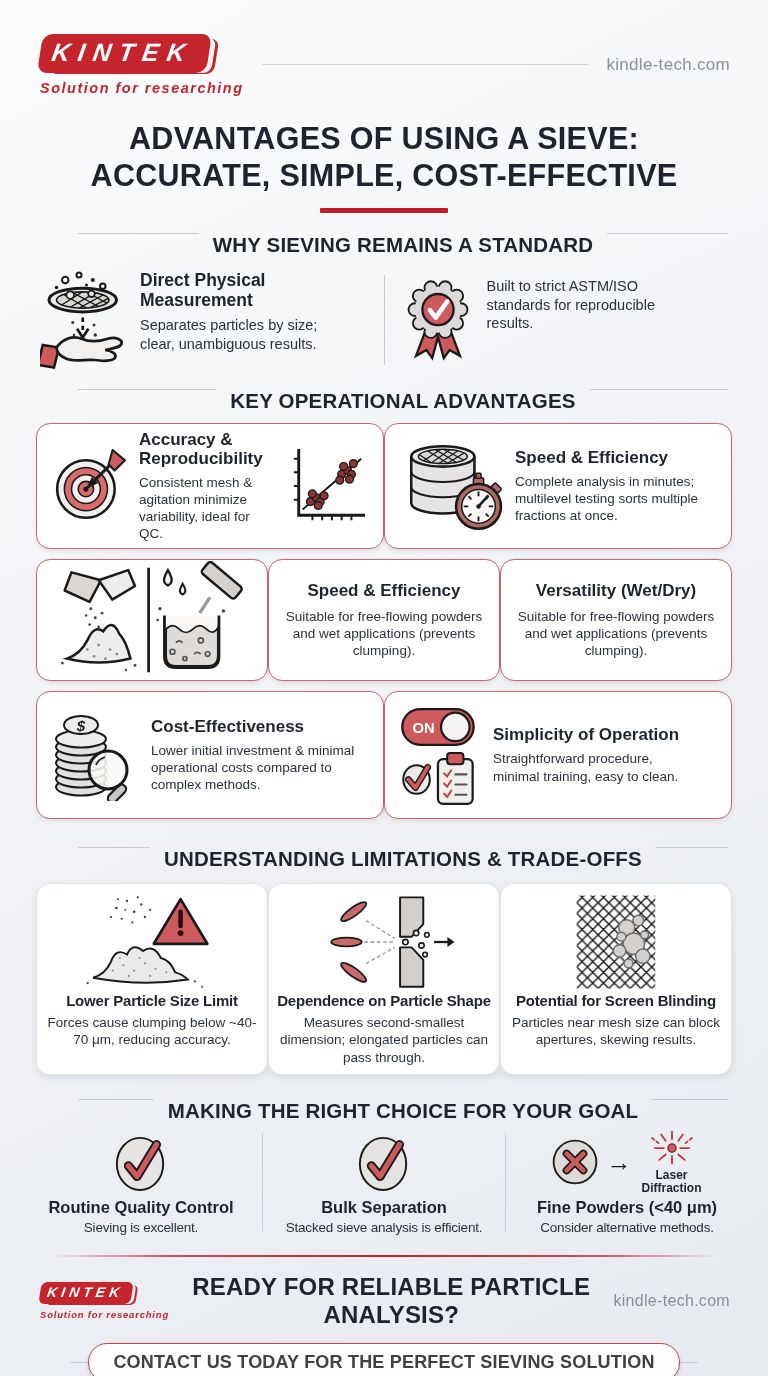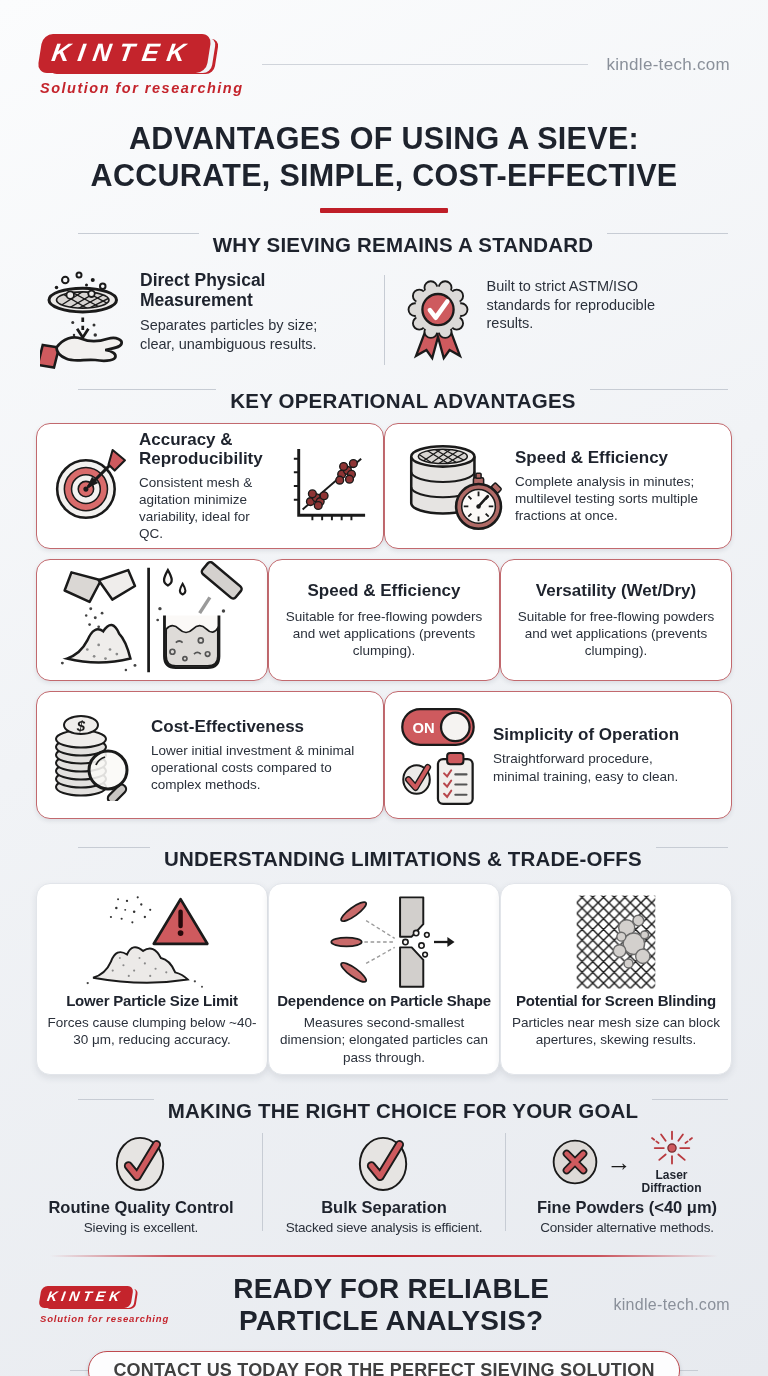--- a/index.html
+++ b/index.html
@@ -90,21 +90,21 @@
   .arrow-glyph { font-size: 25px; color:#1a1a1a; line-height:1; }
   
   .foot-redline {
     height: 2px; margin: 20px 50px 0;
     background: linear-gradient(90deg, rgba(191,30,40,0), rgba(191,30,40,.75) 18%, #bf1e28 50%, rgba(191,30,40,.75) 82%, rgba(191,30,40,0));
   }
   .foot { display:flex; align-items:center; padding: 16px 38px 0 40px; gap: 14px; }
   .logo--sm .logo-box { font-size: 14px; letter-spacing: 4px; padding: 3px 9px 4px 7px; border-radius: 6px;
     box-shadow: 4px 1px 0 -1px #eef0f4, 6px 2px 0 -1px #c4242c; }
   .logo--sm .tagline { font-size: 9.5px; margin-top: 4px; letter-spacing: .8px; }
-  .foot h2 { flex:1; text-align:center; font-size: 28px; color:#1e232d; letter-spacing:.2px; }
+  .foot h2 { flex:1; text-align:center; font-size: 24px; color:#1e232d; letter-spacing:.2px; }
   .foot .site { font-size: 16px; }
   .cta-row { position:relative; margin-top: 14px; height: 38px; display:flex; align-items:center; justify-content:center; }
   .cta-row .cta-line { position:absolute; left:70px; right:70px; top:50%; height:1px; background:#c7ccd4; }
   .cta {
     position:relative; background:#fdfdfe; border:1.6px solid #bf4a4f; border-radius: 19px;
     padding: 8px 24px; font-family: inherit;
     font-size: 18px; font-weight:bold; color:#404040; letter-spacing:.2px;
     box-shadow: 0 2px 4px rgba(40,50,70,.18); cursor:pointer;
   }
   svg { display:block; }
@@ -418,21 +418,21 @@
               <circle cx="78" cy="94" r="1.2"></circle>
               <circle cx="44" cy="74" r="1.1"></circle>
             <circle cx="66" cy="74" r="1.1"></circle>
           </g>
           <circle cx="8" cy="102" r="1.3" fill="#444"></circle>
             <circle cx="128" cy="100" r="1.3" fill="#444"></circle>
             <circle cx="136" cy="106" r="1.1" fill="#444"></circle>
         </svg>
       </div>
       <h3>Lower Particle Size Limit</h3>
-      <p>Forces cause clumping below ~40-30 μm, reducing accuracy.</p>
+      <p>Forces cause clumping below ~40-70 μm, reducing accuracy.</p>
     </div>
     <div class="lim-card">
       <div class="ic">
         <svg viewBox="0 0 160 112" width="150" height="100">
           <path d="M98,6 H124 V36 L111,50 H98 Z" fill="#d2cfcc" stroke="#1a1a1a" stroke-width="2.2" stroke-linejoin="round"></path>
           <path d="M98,106 H124 V76 L111,62 H98 Z" fill="#d2cfcc" stroke="#1a1a1a" stroke-width="2.2" stroke-linejoin="round"></path>
           <g stroke="#999" stroke-width="1.5" stroke-dasharray="4 3">
             <path d="M60,32 L92,52"></path>
               <path d="M58,56 L90,56"></path>
               <path d="M60,80 L92,62"></path>

